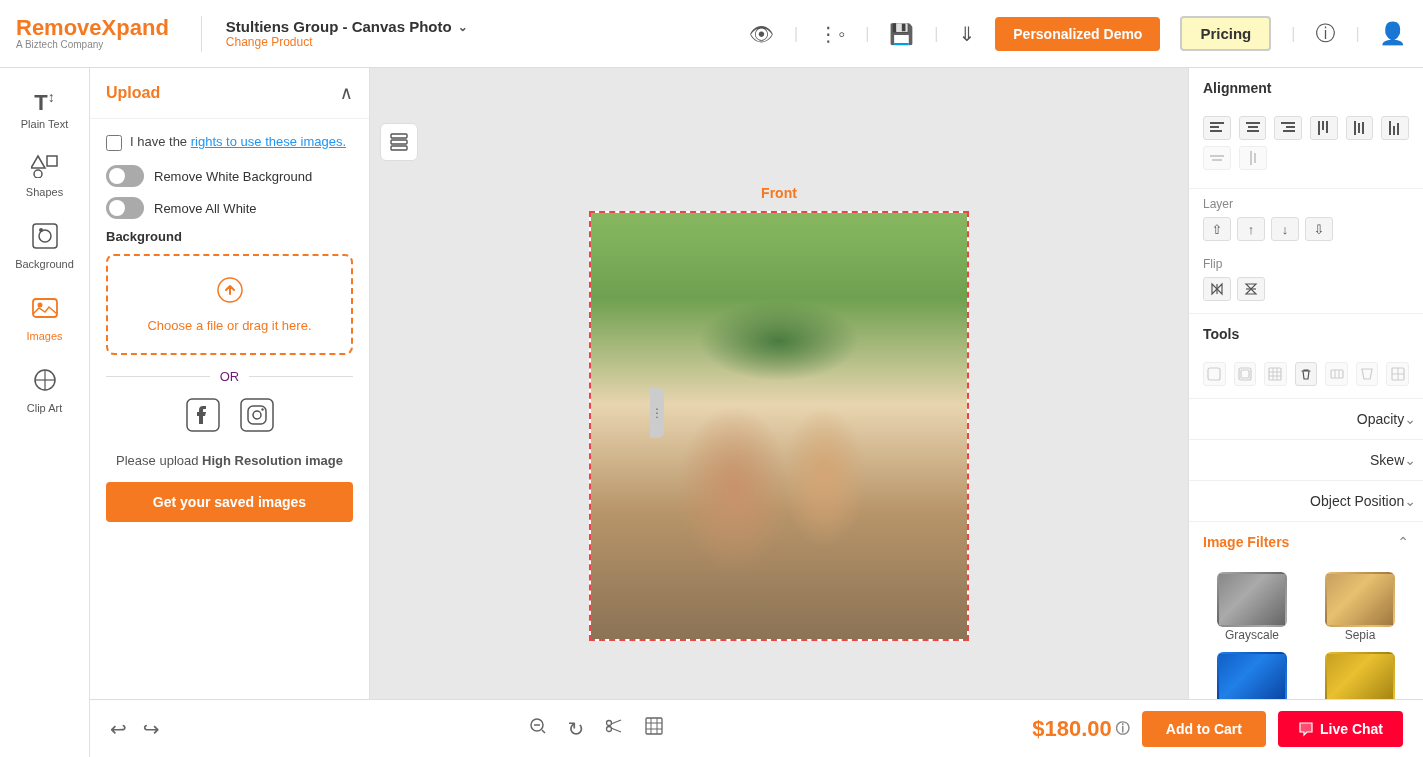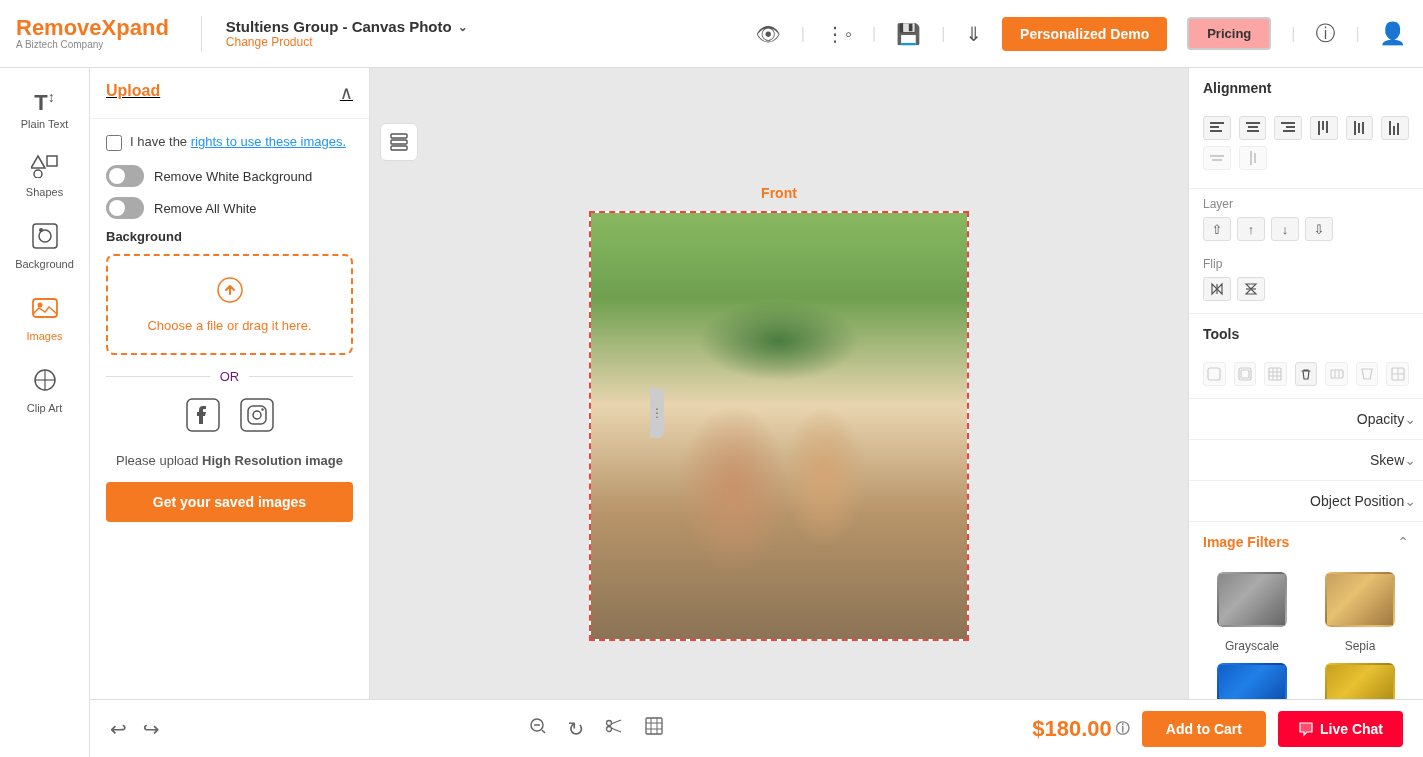--- a/index.html
+++ b/index.html
@@ -19,22 +19,22 @@
     .product-name { font-size: 15px; font-weight: 600; color: #333; display: flex; align-items: center; gap: 6px; }
     .product-name .chevron { font-size: 12px; color: #555; }
     .change-product { font-size: 12px; color: #f47920; cursor: pointer; }
     .header-tools { display: flex; align-items: center; gap: 20px; margin-left: auto; }
     .header-icon { color: #555; font-size: 20px; cursor: pointer; display: flex; align-items: center; }
     .btn-demo {
       background: #f47920; color: #fff; border: none; border-radius: 4px;
       padding: 9px 18px; font-size: 14px; font-weight: 600; cursor: pointer;
     }
     .btn-pricing {
-      background: #fca5a5; color: #333; border: 2px solid #ccc; border-radius: 4px;
-      padding: 7px 18px; font-size: 13px; font-weight: 600; cursor: pointer;
+      background: #fef9c3; color: #333; border: 2px solid #ccc; border-radius: 4px;
+      padding: 7px 18px; font-size: 15px; font-weight: 600; cursor: pointer;
     }
     .header-user-icon { font-size: 22px; color: #555; cursor: pointer; }
 
     
     .main { display: flex; height: calc(757px - 68px); }
 
     
     .left-sidebar {
       width: 90px; background: #fff; border-right: 1px solid #e0e0e0;
       display: flex; flex-direction: column; align-items: center; padding: 12px 0; gap: 4px; flex-shrink: 0;
@@ -46,22 +46,22 @@
     .sidebar-item.active { color: #f47920; }
     .sidebar-item .icon { font-size: 24px; line-height: 1; }
     .sidebar-item .label { font-size: 11px; text-align: center; }
 
     
     .upload-panel {
       width: 280px; background: #fff; border-right: 1px solid #e0e0e0;
       padding: 0; flex-shrink: 0; overflow-y: auto;
     }
     .upload-header {
-      display: flex; justify-content: space-between;
-      padding: 14px 16px; border-bottom: 1px solid #f0f0f0; text-decoration: underline;
+      display: flex; align-items: center; justify-content: space-between;
+      padding: 14px 16px; border-bottom: 1px solid #f0f0f0;
     }
     .upload-title { font-size: 16px; font-weight: 600; color: #f47920; }
     .upload-toggle { font-size: 18px; color: #555; cursor: pointer; }
     .upload-body { padding: 14px 16px; }
     .rights-checkbox { display: flex; align-items: flex-start; gap: 8px; margin-bottom: 14px; }
     .rights-checkbox input[type=checkbox] { margin-top: 2px; width: 16px; height: 16px; flex-shrink: 0; }
     .rights-text { font-size: 13px; color: #444; line-height: 1.4; }
     .rights-text span { color: #2196f3; text-decoration: underline; cursor: pointer; }
 
     .toggle-row { display: flex; align-items: center; gap: 10px; margin-bottom: 10px; }
@@ -182,21 +182,21 @@
     .tool-btn.disabled { color: #ccc; border-color: #eee; background: #fafafa; }
 
     .accordion-row {
       display: flex; align-items: center; justify-content: flex-end;
       padding: 12px 7px; border-bottom: 1px solid #f0f0f0; cursor: pointer;
     }
     .accordion-label { font-size: 14px; color: #333; }
 
     .image-filters-section { padding: 0; }
     .filters-grid { display: grid; grid-template-columns: 1fr 1fr; gap: 10px; padding: 10px 14px; }
-    .filter-item { display: flex; flex-direction: column; align-items: center; gap: 12px; cursor: pointer; }
+    .filter-item { display: flex; flex-direction: column; align-items: center; gap: 1px; cursor: pointer; }
     .filter-thumb {
       width: 70px; height: 55px; border-radius: 6px; overflow: hidden;
       background: #ddd; border: 2px solid transparent;
     }
     .filter-thumb.grayscale { background: linear-gradient(135deg, #888 0%, #aaa 40%, #666 100%); filter: grayscale(100%); }
     .filter-thumb.sepia { background: linear-gradient(135deg, #c8a060 0%, #e8c070 40%, #a07840 100%); }
     .filter-thumb.invert { background: linear-gradient(135deg, #1060c8 0%, #2080e8 40%, #0840a0 100%); }
     .filter-thumb.vintage { background: linear-gradient(135deg, #c8a020 0%, #e8c030 40%, #a08010 100%); }
     .filter-name { font-size: 12px; color: #555; }
 

